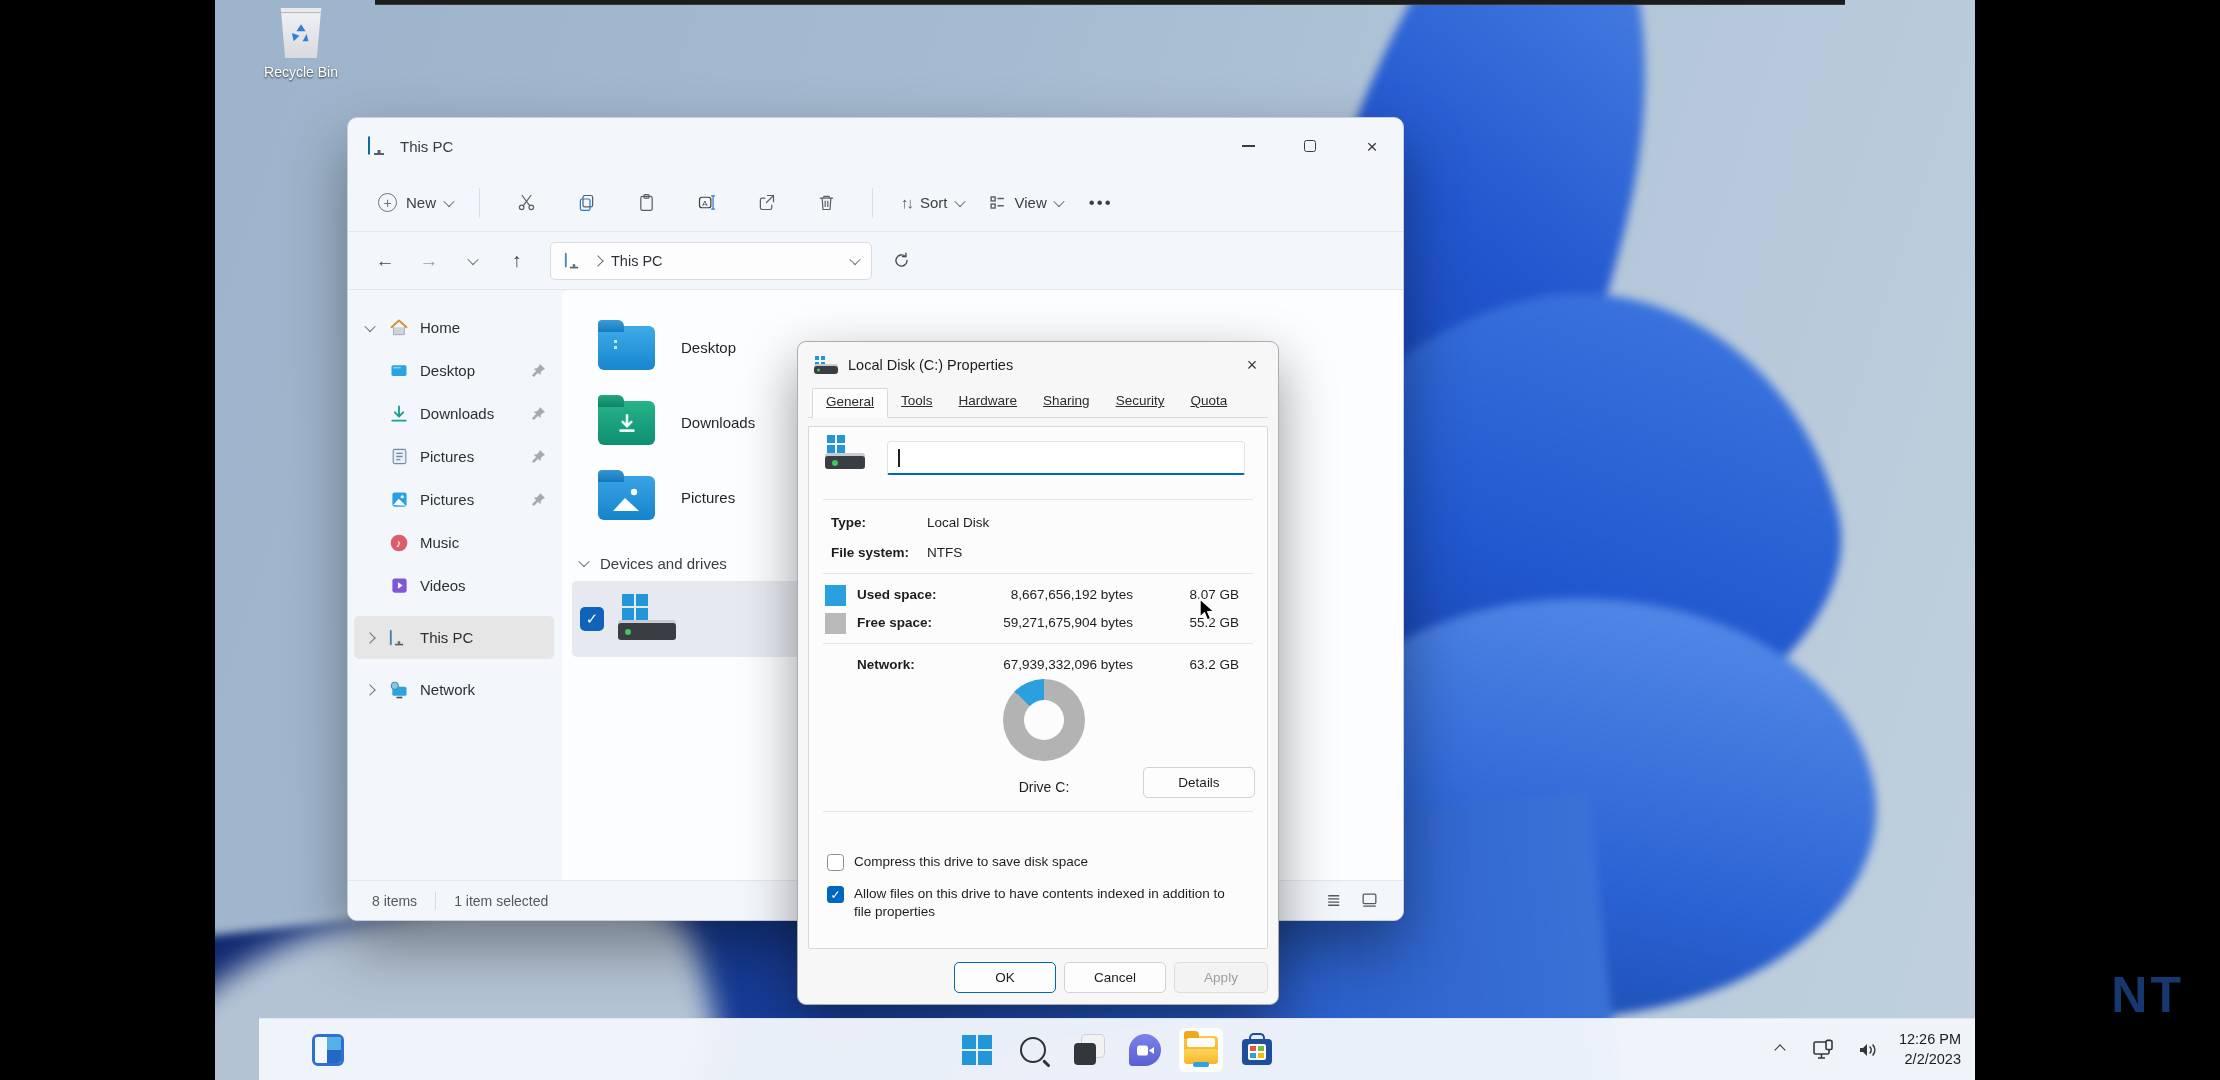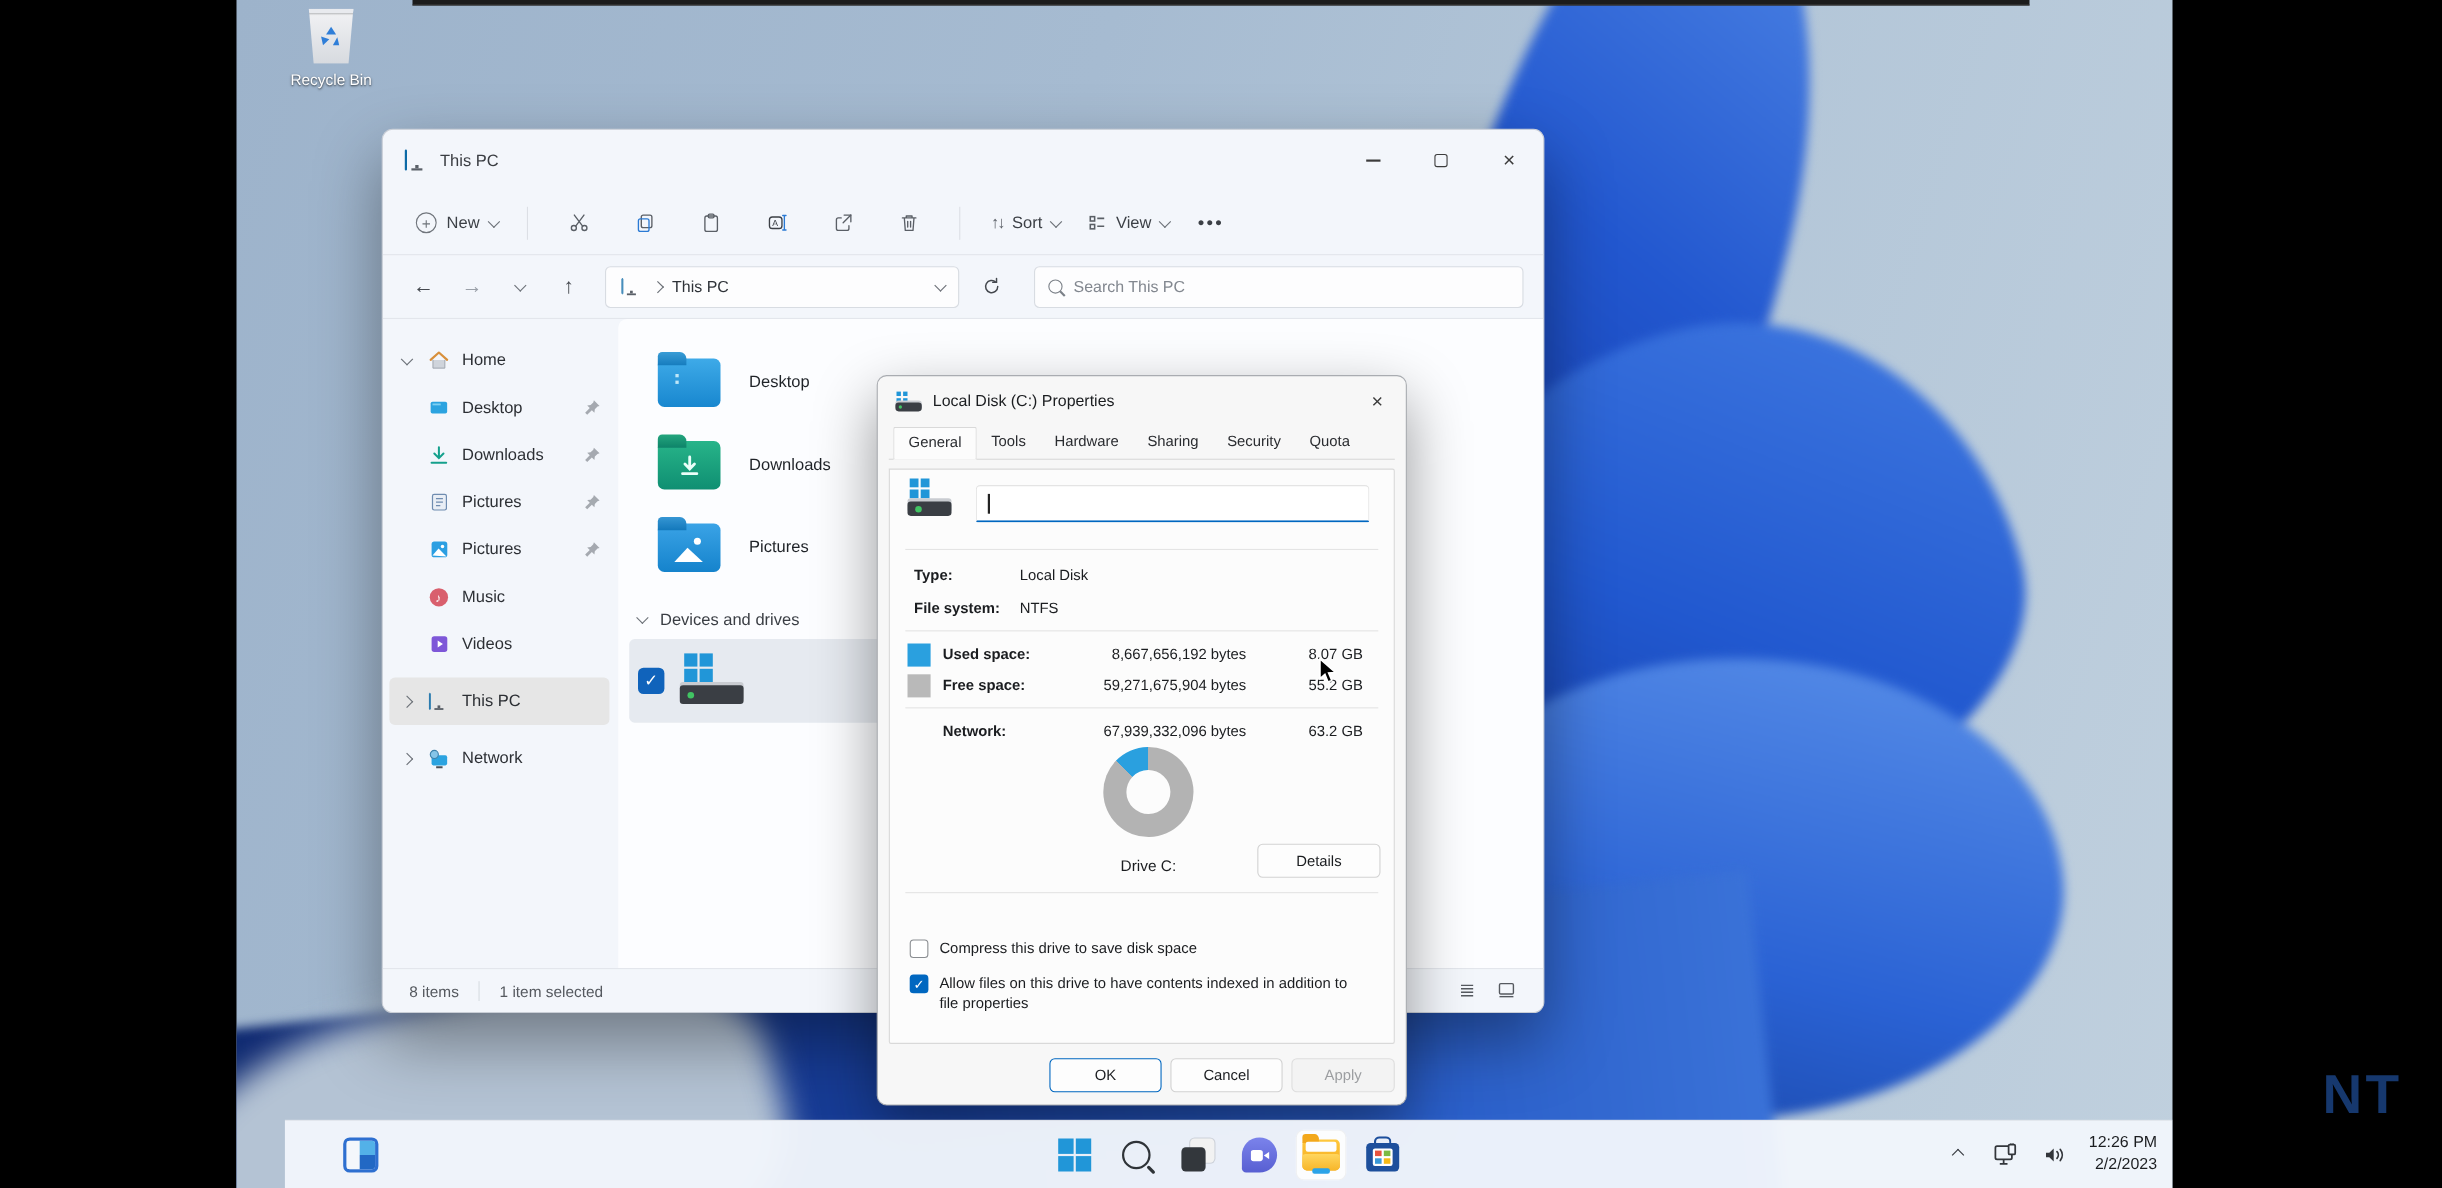--- a/index.html
+++ b/index.html
@@ -152,21 +152,21 @@
   
   #dialog { position:absolute; left:582px; top:341px; width:482px; height:664px; background:#f7f7f7;
             border:1px solid #a9acb1; border-radius:9px; box-shadow:0 22px 55px rgba(0,0,0,.4);
             z-index:30; overflow:hidden; font-size:13.5px; color:#1b1d20; }
   .dlg-title { height:46px; display:flex; align-items:center; gap:10px; padding:0 4px 0 16px; }
   .dlg-title .t-text { font-size:14.5px; color:#1b1d20; }
   .dlg-close { margin-left:auto; width:44px; height:40px; display:flex; align-items:center; justify-content:center;
                font-size:18px; color:#3c3c3c; }
   .tabstrip { display:flex; padding:0 14px; position:relative; height:30px; }
   .tabstrip::after { content:""; position:absolute; left:10px; right:10px; bottom:0; height:1px; background:#d9d9d9; }
-  .tab { padding:5px 13px; font-size:13.5px; color:#2a2c30; position:relative; z-index:2; }
+  .tab { padding:5px 13px; font-size:13.5px; color:#2a2c30; position:relative; z-index:2;text-decoration:underline; }
   .tab.active { background:#fcfcfc; border:1px solid #d9d9d9; border-bottom:1px solid #fcfcfc; border-radius:2px 2px 0 0; }
   .tab-page { position:absolute; left:10px; right:10px; top:84px; height:523px; background:#fcfcfc;
               border:1px solid #d9d9d9; border-radius:0 2px 2px 2px; }
   .row-sep { position:absolute; left:14px; right:14px; height:1px; background:#e4e4e4; }
   .lbl { position:absolute; left:22px; color:#1b1d20;font-weight:bold; }
   .val { position:absolute; left:118px; color:#1b1d20; }
   .bytes { position:absolute; width:230px; right:134px; text-align:right; }
   .gbs { position:absolute; width:80px; right:28px; text-align:right; }
   .swatch { position:absolute; left:16px; width:21px; height:21px; }
   .dlg-input { position:absolute; left:78px; right:22px; top:14px; height:34px; background:#fff;
@@ -350,24 +350,20 @@
           <span>This PC</span>
           <span class="spacer"></span>
           <span class="chev down"></span>
         </div>
         <div class="refresh-btn">
           <svg width="19" height="19" viewBox="0 0 24 24" style="fill:none;stroke:#44484e;stroke-width:1.7;stroke-linecap:round">
             <path d="M19 12a7 7 0 1 1-2.1-5"></path>
               <path d="M17.6 2.8v4.4h-4.4" style="fill:none"></path>
           </svg>
         </div>
-        <div class="search-box">
-          <span class="mag"></span>
-          <span>Search This PC</span>
-        </div>
       </div>
 
       <div class="explorer-body">
         <div class="sidebar">
           <div class="side-item">
             <span class="lead">
                 <span class="chev down"></span>
               </span>
             <span class="s-ico">
               <svg width="20" height="20" viewBox="0 0 24 24">

